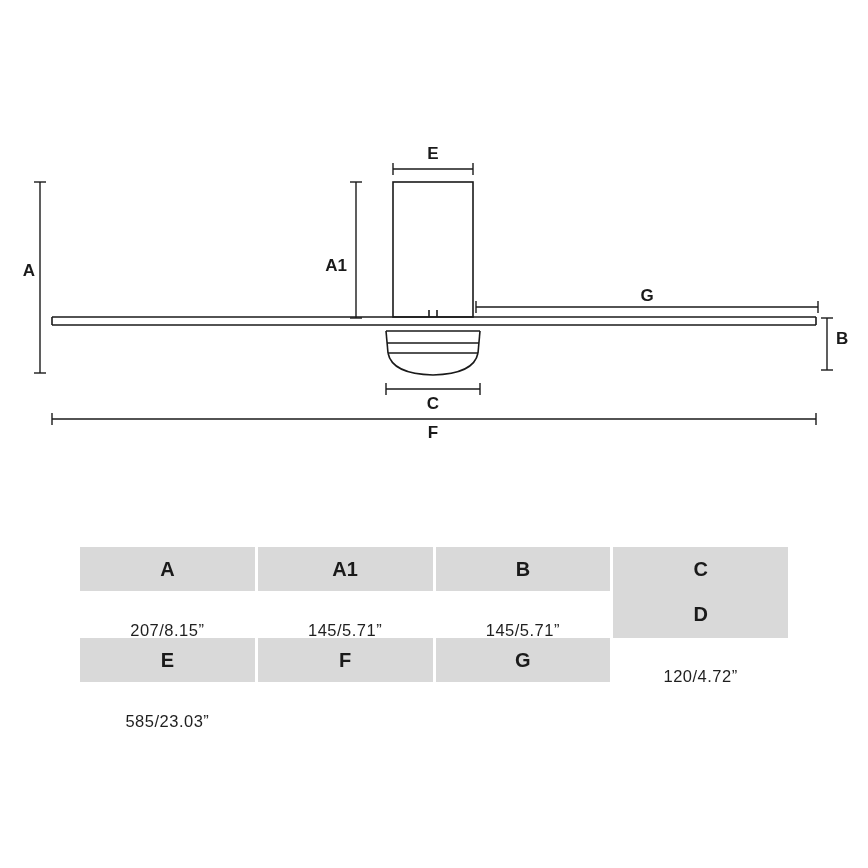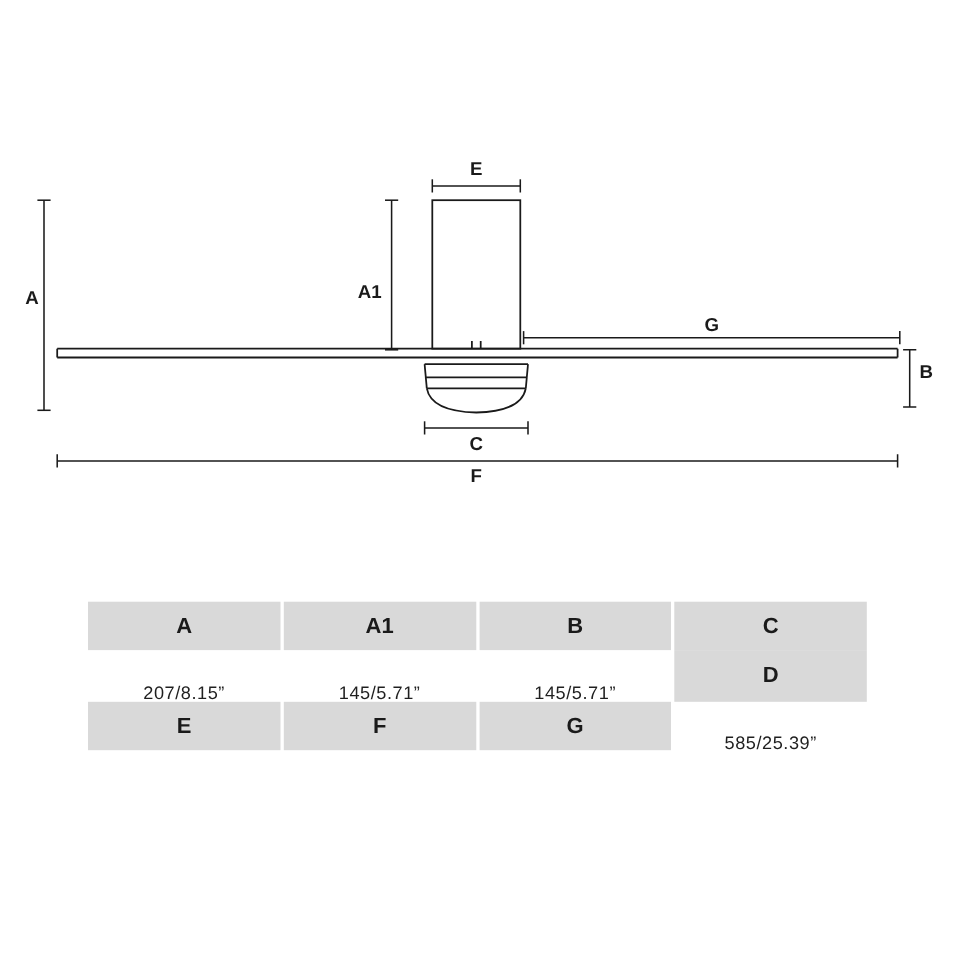--- a/index.html
+++ b/index.html
@@ -132,16 +132,17 @@
 
     <div class="td">207/8.15”</div>
     <div class="td">145/5.71”</div>
     <div class="td">145/5.71”</div>
 
     <div class="th">D</div>
     <div class="th">E</div>
     <div class="th">F</div>
     <div class="th">G</div>
 
-    <div class="td">585/25.39”</div>
+    <div class="td">120/4.72”</div>
+    <div class="td">585/23.03”</div>
   </div>
 
 </div>
 
 </body></html>

